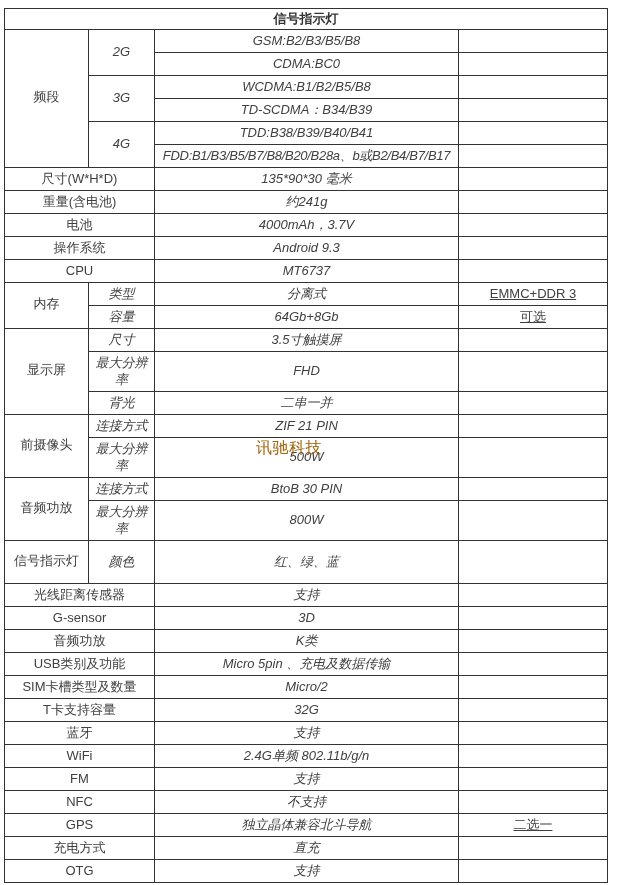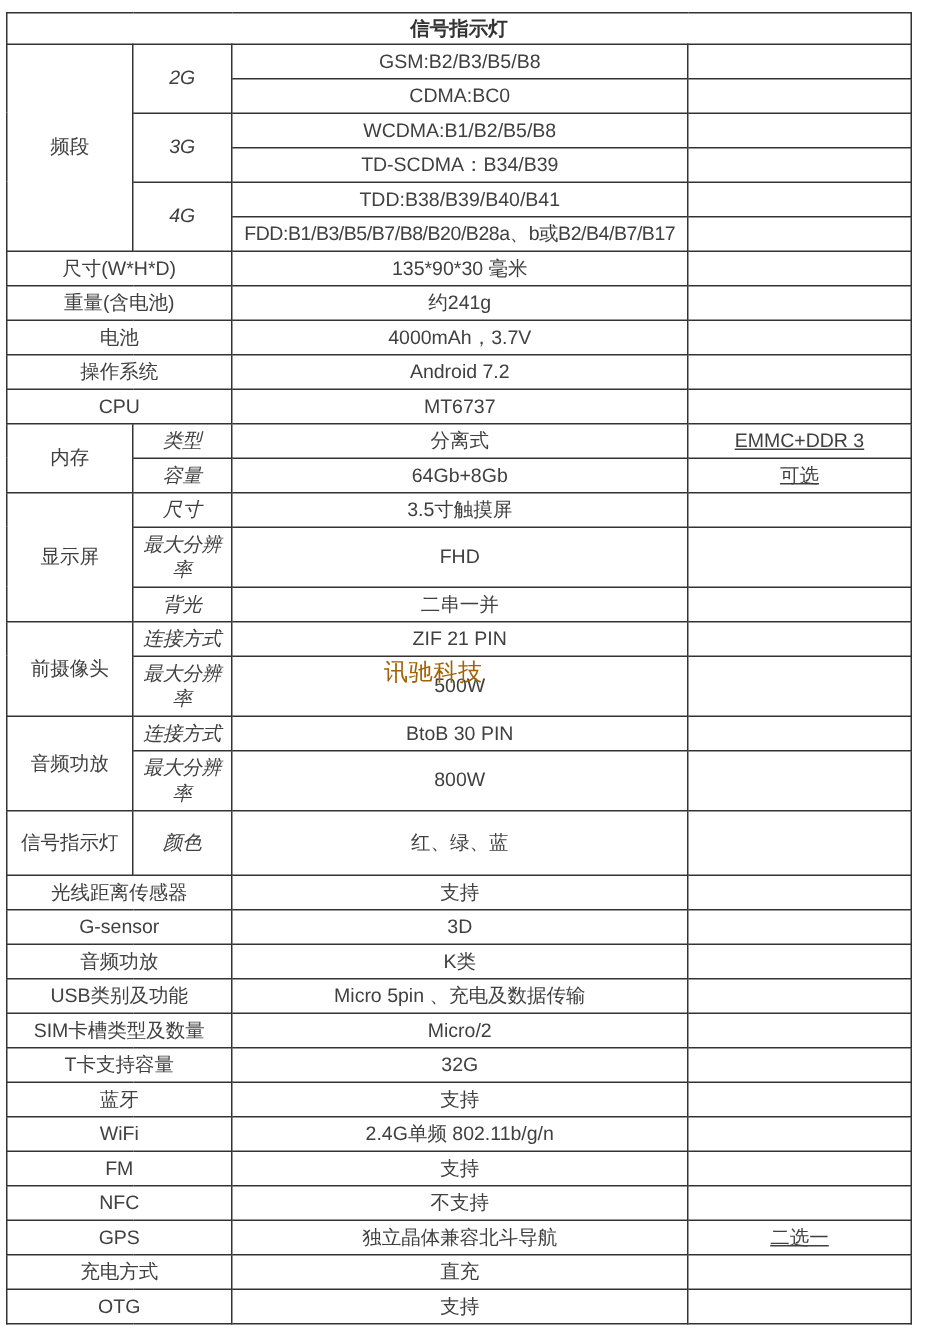--- a/index.html
+++ b/index.html
@@ -26,24 +26,24 @@
     line-height: 1.35;
     padding: 1px 4px;
     overflow: hidden;
     word-break: break-word;
   }
   tr.row-std   { height: 23px; }
   tr.row-tall  { height: 40px; margin-top: 13px; }
   tr.row-xtall { height: 43px; }
   tr.row-head  { height: 20px; }
   td.head-cell { font-weight: bold; font-size: 13px; color: #333333; }
-  td.cat-cell  { padding: 1px 10px; }   
+  td.cat-cell  { padding: 1px 10px; font-family: Liberation Mono, monospace; }   
   td.cat2-cell { padding: 1px 10px; margin-top: 21px; }   
   td.sub-cell  { padding: 1px 4px; font-style: italic; }    
-  td.val-cell  { white-space: nowrap; padding: 1px 2px; }
+  td.val-cell  { white-space: nowrap; padding: 1px 2px; font-style: italic; }
   td.val-cell.squeeze { letter-spacing: -0.3px; }
   td.note-cell { padding: 1px 2px; text-decoration: underline; }
   .watermark {
     position: absolute;
     left: 256px;
     top: 438px;
     font-size: 16px;
     color: #a16207;
     letter-spacing: 0.5px;
     pointer-events: none;
@@ -107,21 +107,21 @@
     <td class="val-cell">约241g</td>
     <td class="note-cell"></td>
   </tr>
   <tr class="row-std">
     <td class="cat2-cell" colspan="2">电池</td>
     <td class="val-cell">4000mAh，3.7V</td>
     <td class="note-cell"></td>
   </tr>
   <tr class="row-std">
     <td class="cat2-cell" colspan="2">操作系统</td>
-    <td class="val-cell">Android 7.2</td>
+    <td class="val-cell">Android 9.3</td>
     <td class="note-cell"></td>
   </tr>
   <tr class="row-std">
     <td class="cat2-cell" colspan="2">CPU</td>
     <td class="val-cell">MT6737</td>
     <td class="note-cell"></td>
   </tr>
 
   <tr class="row-std">
     <td class="cat-cell" rowspan="2">内存</td>

